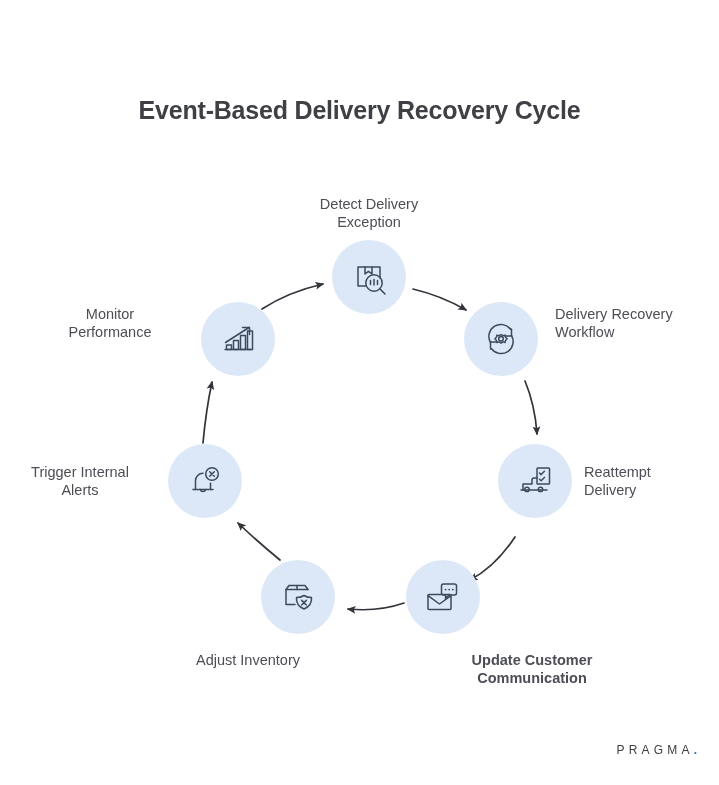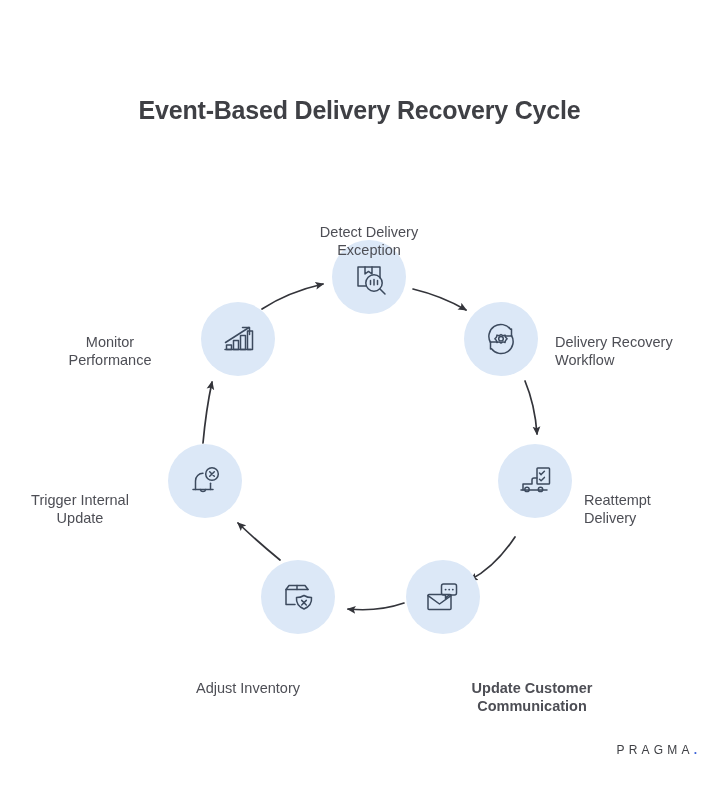--- a/index.html
+++ b/index.html
@@ -42,21 +42,20 @@
     align-items: center;
     justify-content: center;
   }
   .node svg { display: block; }
   .node-label {
     position: absolute;
     font-size: 14.5px;
     line-height: 18px;
     color: #4d4e55;
     white-space: pre-line;
-    margin-top: 28px;
   }
   .lbl-center { text-align: center; }
   .lbl-left   { text-align: left; }
   .lbl-right  { text-align: center; }
 
   .brand {
     position: absolute;
     right: 22px;
     bottom: 28px;
     font-size: 12px;
@@ -173,21 +172,21 @@
         <path d="M10 30.5 h20"></path>
         <path d="M12.5 30.5 v-8.6 a7.5 7.5 0 0 1 7.5 -7.6"></path>
         <path d="M27.5 30.5 v-6.3"></path>
         <path d="M17.3 30.5 a2.8 2.8 0 0 0 5.4 0"></path>
         <circle cx="29" cy="15" r="6.3"></circle>
         <path d="M26.7 12.7 l4.6 4.6 M31.3 12.7 l-4.6 4.6"></path>
       </svg>
     </span>
   </div>
   <div class="node-label lbl-right" style="left:0px; top:463px; width:160px;">Trigger Internal
-Update</div>
+Alerts</div>
 
   <div class="node" style="left:201px; top:302px;">
     <span>
       <svg width="44" height="44" viewBox="0 0 44 44" fill="none" stroke="#3c4a5e" stroke-width="1.5" stroke-linecap="round" stroke-linejoin="round">
         <path d="M9 32.5 h26"></path>
         <rect x="10.5" y="28" width="5" height="4.5"></rect>
         <rect x="17.5" y="23.5" width="5" height="9"></rect>
         <rect x="24.5" y="18.5" width="5" height="14"></rect>
         <rect x="31.5" y="14" width="5" height="18.5"></rect>
         <path d="M9.5 25.5 L 33 10.5"></path>

